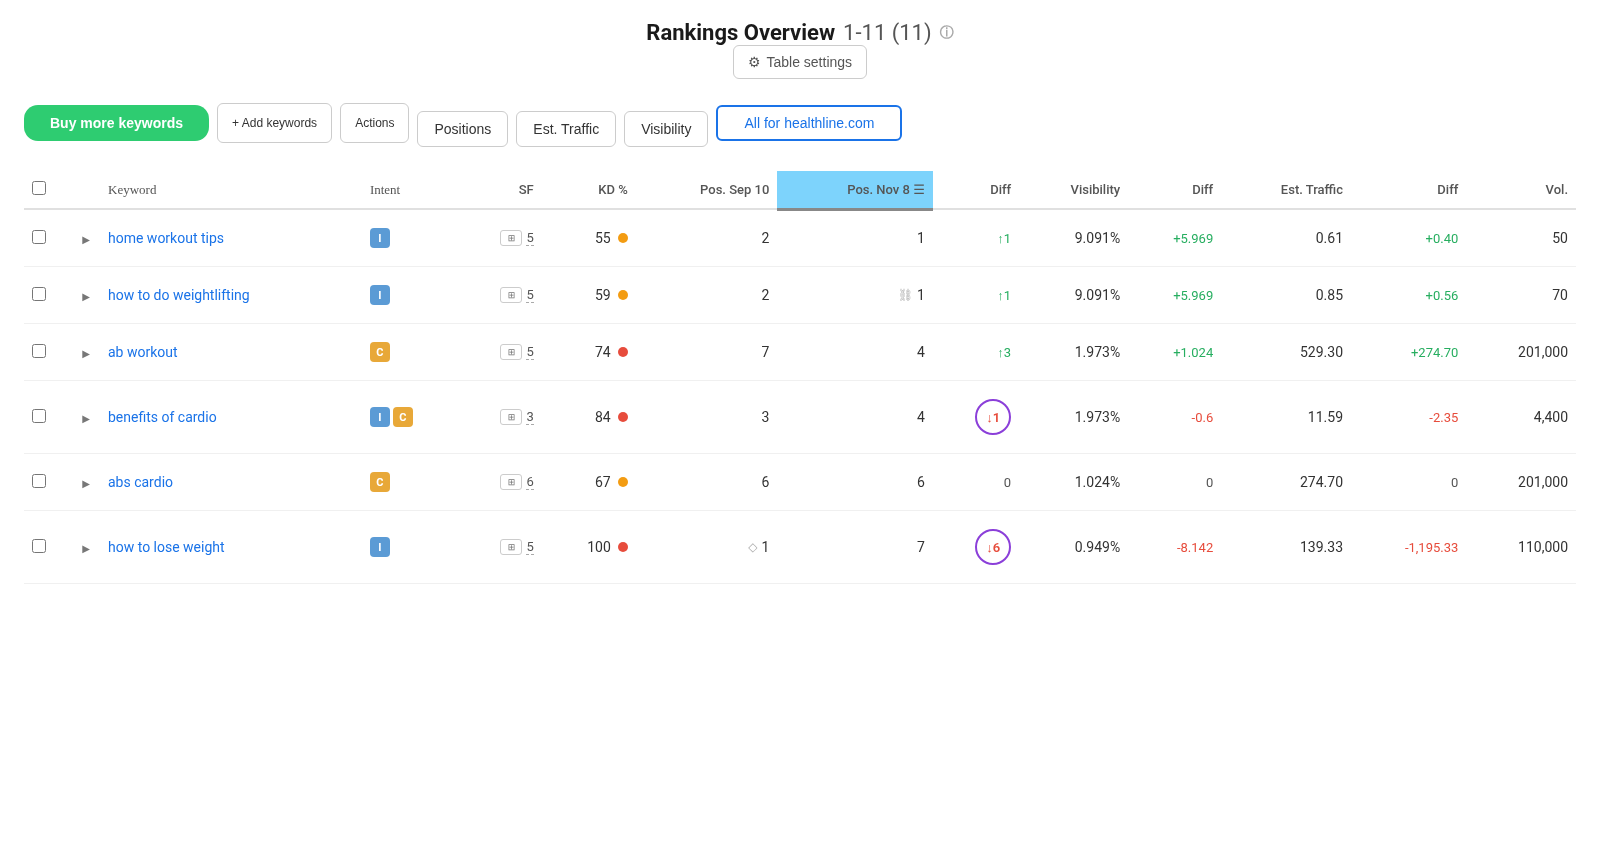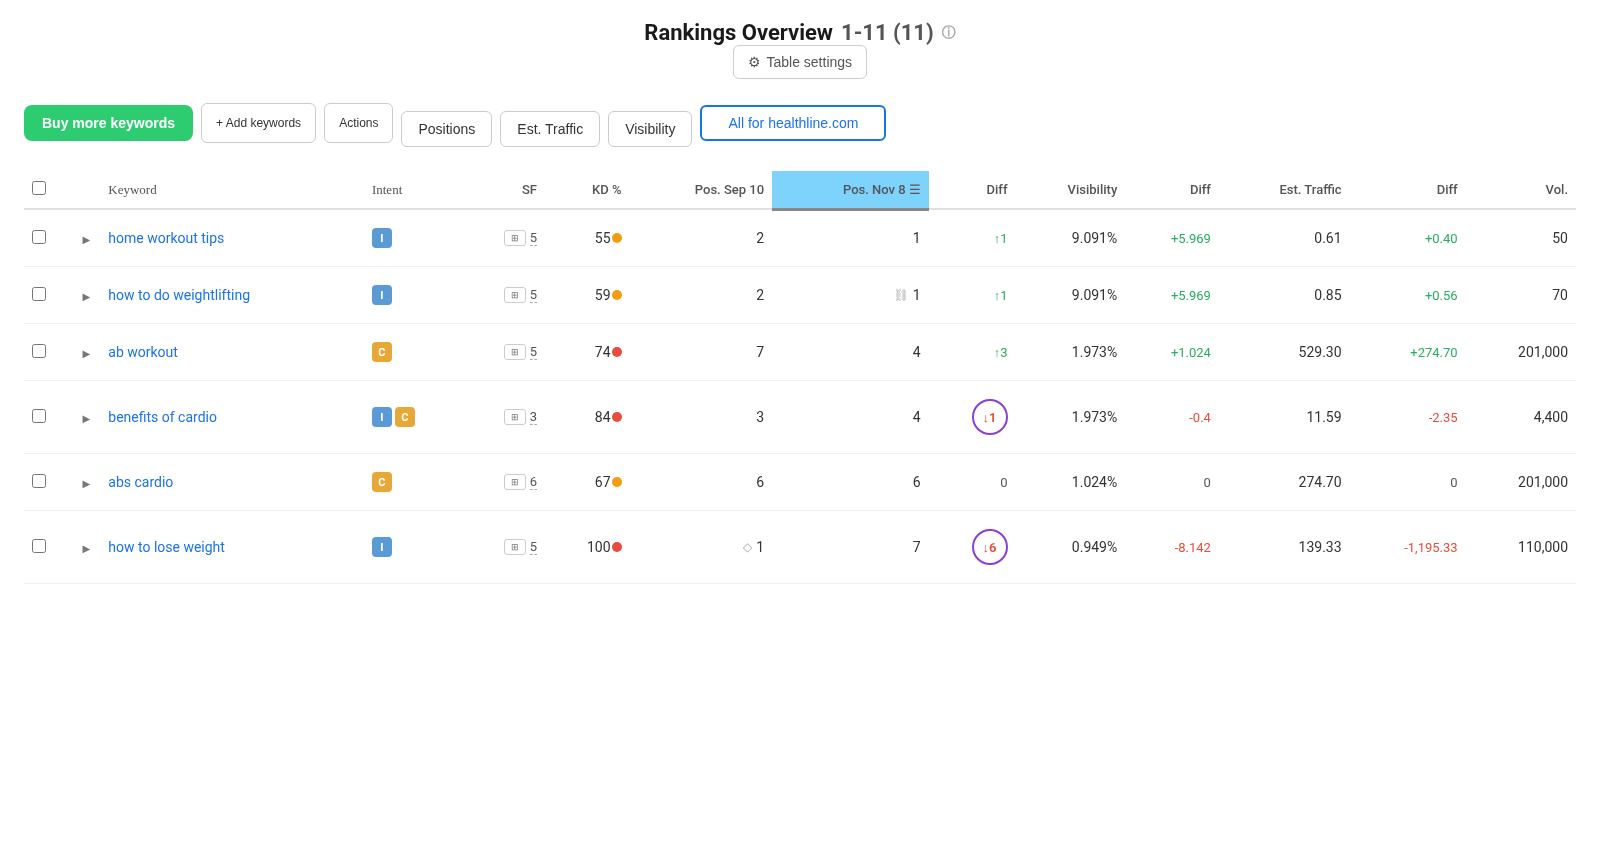--- a/index.html
+++ b/index.html
@@ -3,27 +3,27 @@
   <meta charset="utf-8">
   <style>
     * { box-sizing: border-box; margin: 0; padding: 0; }
     body { font-family: -apple-system, BlinkMacSystemFont, 'Segoe UI', Roboto, sans-serif; background: #fff; color: #333; font-size: 14px; }
     
     .page { padding: 20px 24px; }
     
     
     .header { display: flex; align-items: center; justify-content: space-between; margin-bottom: 20px; flex-direction: column; }
     .header-title { display: flex; align-items: center; gap: 8px; font-size: 22px; font-weight: 700; color: #1a1a1a; }
-    .header-title .range { font-weight: 700; color: #555; }
+    .header-title .range { font-weight: 400; color: #555; }
     .header-title .info-icon { color: #aaa; font-size: 14px; cursor: pointer; }
     .table-settings-btn { display: flex; align-items: center; gap: 6px; border: 1px solid #ccc; border-radius: 6px; padding: 8px 14px; background: #fff; cursor: pointer; color: #555; font-size: 14px; }
     
     
     .toolbar { display: flex; align-items: center; gap: 8px; margin-bottom: 24px; flex-wrap: wrap; }
-    .btn-green { background: #2ecc71; color: #fff; border: none; border-radius: 8px; padding: 10px 18px; font-size: 14px; font-weight: 600; cursor: pointer; }
+    .btn-green { background: #2ecc71; color: #fff; border: none; border-radius: 14px; padding: 10px 26px; font-size: 14px; font-weight: 600; cursor: pointer; }
     .btn-outline { background: #fff; color: #333; border: 1px solid #ccc; border-radius: 6px; padding: 12px 14px; font-size: 12px; cursor: pointer; display: flex; align-items: center; gap: 5px; }
     .btn-tab { background: #fff; color: #333; border: 1px solid #ccc; border-radius: 6px; padding: 9px 16px; font-size: 14px; cursor: pointer; margin-top: 12px; }
     .btn-tab-active { background: #fff; color: #1a73e8; border: 2px solid #1a73e8; border-radius: 6px; padding: 8px 26px; font-size: 14px; cursor: pointer; font-weight: 500; }
     
     
     .table-container { overflow-x: auto; }
     table { width: 100%; border-collapse: collapse; }
     thead tr { border-bottom: 2px solid #e0e0e0; }
     th { padding: 10px 8px; text-align: right; font-weight: 500; color: #555; font-size: 13px; white-space: nowrap; }
     th.left { text-align: left; font-family: Liberation Serif, serif; }
@@ -46,21 +46,21 @@
     .intent-i { background: #5b9bd5; }
     .intent-c { background: #e8a838; }
     .intent-row { display: flex; align-items: center; gap: 3px; }
     
     
     .sf-cell { display: flex; align-items: center; gap: 4px; justify-content: flex-end; }
     .sf-icon { width: 22px; height: 16px; border: 1px solid #ccc; border-radius: 3px; display: inline-flex; align-items: center; justify-content: center; font-size: 9px; color: #777; }
     .sf-num { color: #555; font-size: 13px; border-bottom: 1px dashed #aaa; cursor: pointer; }
     
     
-    .kd-cell { display: flex; align-items: center; gap: 1px; justify-content: flex-end; }
+    .kd-cell { display: flex; align-items: center; gap: 7px; justify-content: flex-end; }
     .dot { width: 10px; height: 10px; border-radius: 50%; display: inline-block; }
     .dot-orange { background: #f39c12; }
     .dot-red { background: #e74c3c; }
     
     
     .diff-up { color: #27ae60; font-size: 13px; }
     .diff-down { color: #e74c3c; font-size: 13px; }
     .diff-neutral { color: #555; font-size: 13px; }
     
     
@@ -266,21 +266,21 @@
                 <span>3</span>
               </div>
             </td>
             <td>
               <div class="pos-cell">
                 <span>4</span>
               </div>
             </td>
             <td><span class="circled-diff"><span style="color:#e74c3c">↓</span>1</span></td>
             <td>1.973%</td>
-            <td><span class="diff-down">-0.4</span></td>
+            <td><span class="diff-down">-0.6</span></td>
             <td>11.59</td>
             <td><span class="diff-down">-2.35</span></td>
             <td>4,400</td>
           </tr>
           <tr>
             <td class="checkbox-cell"><input type="checkbox" style=""></td>
             <td><button class="expand-btn">▶</button></td>
             <td class="left"><a class="keyword-link" href="#">abs cardio</a></td>
             <td class="left">
               <div class="intent-row">

